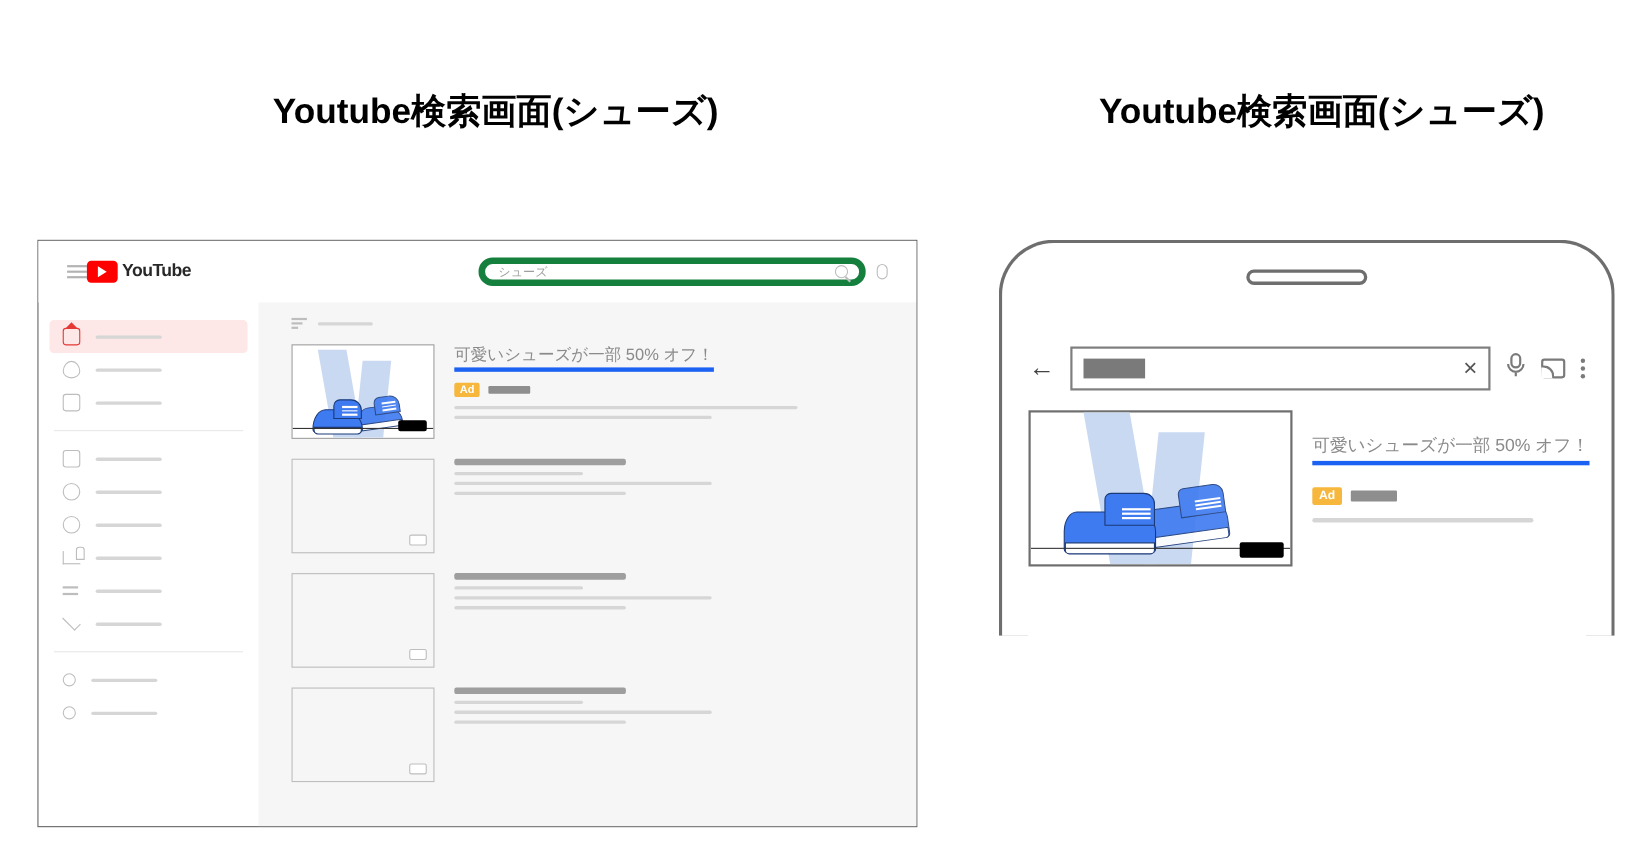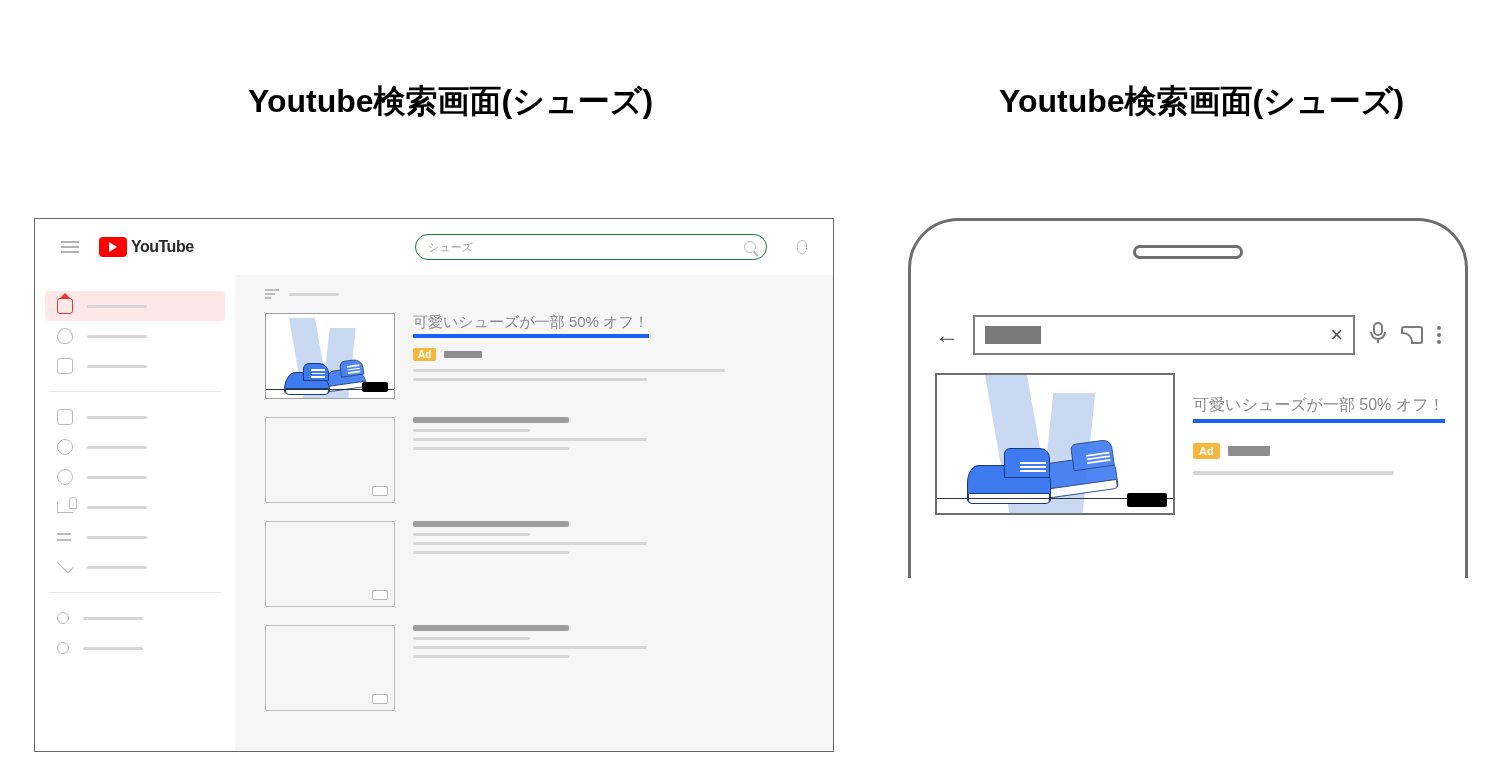--- a/index.html
+++ b/index.html
@@ -19,34 +19,33 @@
   .desktop-wrap {
     position: absolute;
     left: 34px; top: 218px;
     width: 800px; height: 534px;
     border: 1px solid #666;
   }
   .desktop-header {
     height: 56px;
     display: flex; align-items: center;
     padding: 0 26px;
-    gap: 20px;
     background: #fff;
   }
   .hamburger { display: flex; flex-direction: column; gap: 3px; }
   .hamburger span { width: 18px; height: 2px; background: #b3b3b3; display: block; }
   .yt-logo { display: flex; align-items: center; gap: 4px; }
   .yt-play { width: 28px; height: 20px; background: #f00; border-radius: 4px; display: flex; align-items: center; justify-content: center; }
   .yt-play::after { content: ""; border-left: 8px solid #fff; border-top: 5px solid transparent; border-bottom: 5px solid transparent; }
   .yt-text { font-weight: 700; letter-spacing: -0.5px; color: #282828; font-size: 16px; }
 
   .search-pill {
     margin-left: auto;
     width: 352px; height: 26px;
-    border: 1px solid #15803d; border-radius: 14px;
+    border: 6px solid #15803d; border-radius: 14px;
     display: flex; align-items: center; padding: 0 12px;
     font-size: 11px; color: #9e9e9e;
     position: relative;
   }
   .search-pill .mag {
     position: absolute; right: 10px; top: 50%; transform: translateY(-50%);
     width: 12px; height: 12px; border: 1.5px solid #bdbdbd; border-radius: 50%;
   }
   .search-pill .mag::after { content: ""; position: absolute; width: 6px; height: 1.5px; background: #bdbdbd; transform: rotate(45deg); right: -4px; bottom: -2px; }
   .mic-icon { width: 10px; height: 14px; border: 1.5px solid #bdbdbd; border-radius: 6px; position: relative; margin-left: 10px; }

